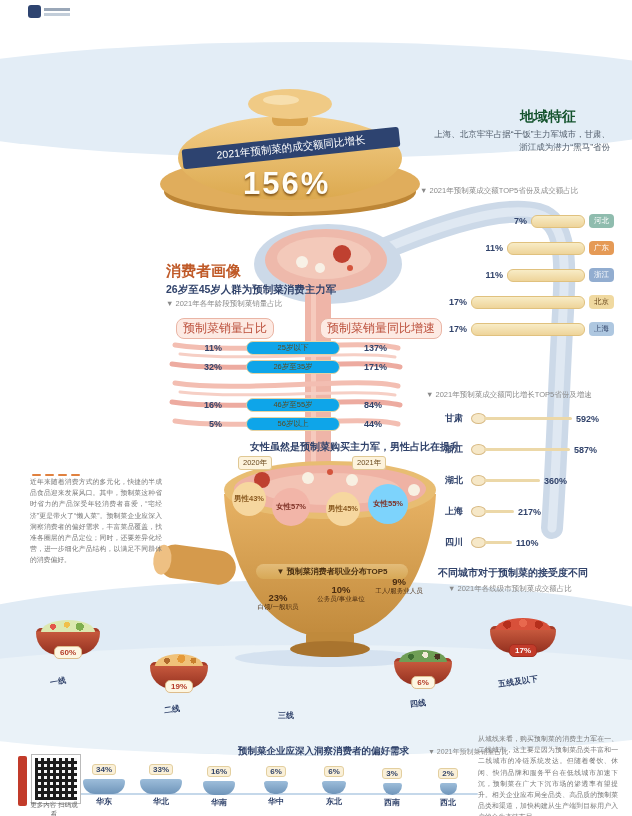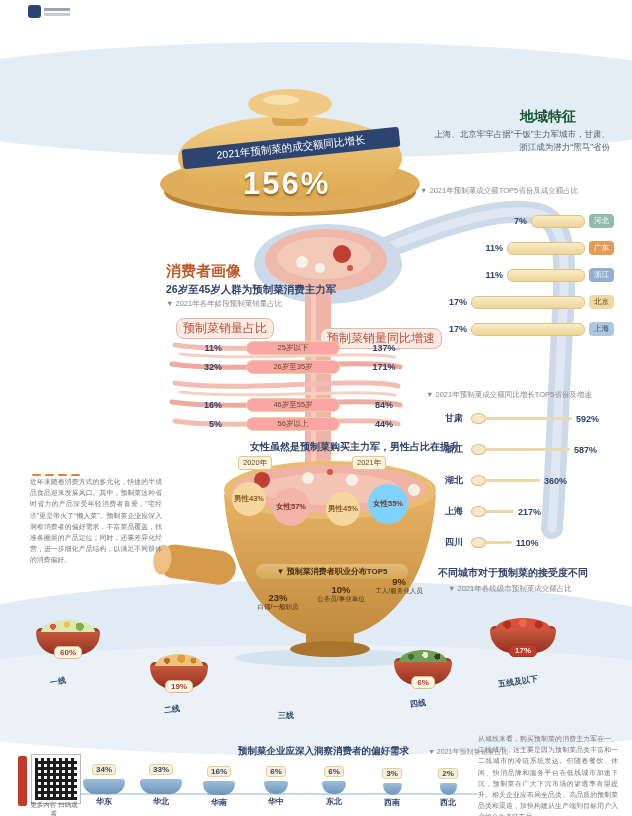--- a/index.html
+++ b/index.html
@@ -18,22 +18,22 @@
   
   .c2row{left:445px;display:flex;align-items:center;gap:4px;}
   .c2row .pname{font-size:9px;font-weight:bold;color:#31436b;width:22px;}
   .c2row .v{font-size:9px;font-weight:bold;color:#31436b;}
   .sp{display:flex;align-items:center;}
   .spb{width:13px;height:9px;border-radius:50%;background:#f6e8c8;border:1px solid #d8ba84;}
   .sph{height:3px;background:#ecd8a8;border-radius:2px;margin-left:-2px;}
   
   .agerow{left:186px;width:218px;display:flex;align-items:center;justify-content:space-between;}
   .ashare{width:36px;text-align:right;font-weight:bold;font-size:9px;color:#31436b;}
-  .apill{width:92px;text-align:center;background:#fca5a5;border:1px solid #e6d2a2;border-radius:8px;font-size:7.5px;color:#5a4a20;padding:1px 0;}
-  .agrow{width:40px;font-weight:bold;font-size:9px;color:#31436b;text-align:center;}
+  .apill{width:92px;text-align:center;background:#0ea5e9;border:1px solid #e6d2a2;border-radius:8px;font-size:7.5px;color:#5a4a20;padding:1px 0;}
+  .agrow{width:40px;font-weight:bold;font-size:9px;color:#31436b;text-align:left;}
   .colpill{font-size:12px;color:#bb4f3b;background:#fdeae3;border:1px solid #eab5a5;border-radius:8px;padding:1px 6px;}
   
   .ypill{font-size:7.5px;color:#6b4a1f;background:#fdf3dc;border:1px solid #e0c894;border-radius:3px;padding:1px 4px;}
   .gbub{border-radius:50%;display:flex;align-items:center;justify-content:center;font-size:7.5px;font-weight:bold;text-align:center;}
   
   .occ{text-align:center;color:#4a2c10;}
   .occ .ov{font-size:9.5px;font-weight:bold;}
   .occ .on{font-size:6.5px;}
   
   .fbowl .food{height:12px;border-radius:50% 50% 0 0/100% 100% 0 0;margin:0 5px;position:relative;top:4px;}
@@ -228,21 +228,21 @@
   </div>
 
   <div class="abs b navy" style="left:438px;top:566px;font-size:10px">不同城市对于预制菜的接受度不同</div>
   <div class="abs lbl" style="left:448px;top:584px">▼ 2021年各线级市预制菜成交额占比</div>
 
   <div class="abs b orange" style="left:166px;top:262px;font-size:15px">消费者画像</div>
   <div class="abs b navy" style="left:166px;top:283px;font-size:10.5px">26岁至45岁人群为预制菜消费主力军</div>
   <div class="abs lbl" style="left:166px;top:299px">▼ 2021年各年龄段预制菜销量占比</div>
 
   <span class="colpill abs" style="left:176px;top:318px">预制菜销量占比</span>
-  <span class="colpill abs" style="left:320px;top:328px">预制菜销量同比增速</span>
+  <span class="colpill abs" style="left:320px;top:318px">预制菜销量同比增速</span>
 
   <div class="agerow abs" style="top:341px">
     <span class="ashare">11%</span>
     <span class="apill">25岁以下</span>
     <span class="agrow">137%</span>
   </div>
   <div class="agerow abs" style="top:360px">
     <span class="ashare">32%</span>
     <span class="apill">26岁至35岁</span>
     <span class="agrow">171%</span>

